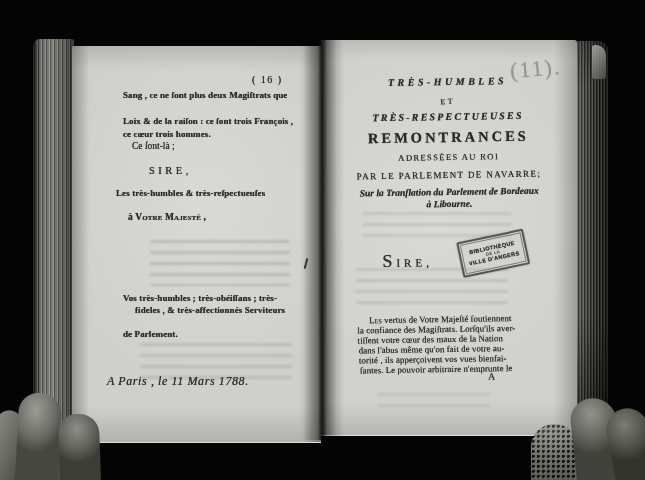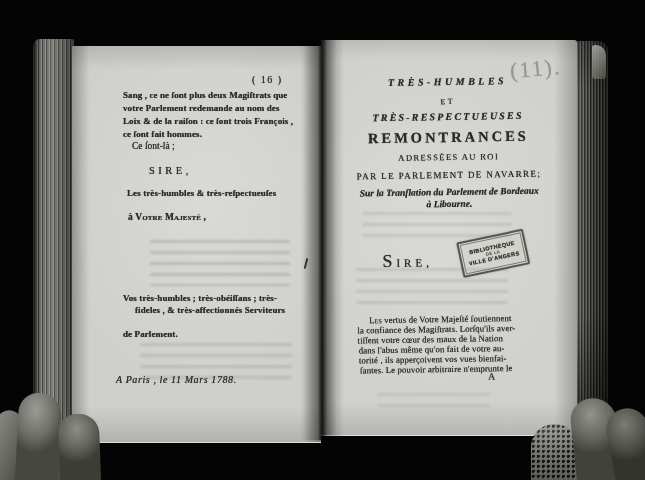--- a/index.html
+++ b/index.html
@@ -45,23 +45,23 @@
   .sc{font-variant:small-caps;}
   .it{font-style:italic;}
   .ctr{left:328px;width:244px;text-align:center;}
 
   
   .folio{left:252px;top:74px;font-size:10px;letter-spacing:1.5px;}
   .lp1-0{left:123px;top:90px}.lp1-1{left:123px;top:103px}.lp1-2{left:123px;top:116px}.lp1-3{left:123px;top:129px}
   .lp-body{font-size:9px;letter-spacing:.1px;font-weight:bold;}
   .cesontla{left:132px;top:141px;font-size:9.5px;}
   .sire-left{left:149px;top:165px;font-size:10.5px;letter-spacing:3.5px;}
-  .lp2-0{left:127px;top:188px}.lp2-1{left:120px;top:200px}.lp2-2{left:128px;top:212px;font-size:9.5px}
+  .lp2-0{left:116px;top:188px}.lp2-1{left:120px;top:200px}.lp2-2{left:128px;top:212px;font-size:9.5px}
   .lp3-0{left:123px;top:293px}.lp3-1{left:135px;top:305px}.lp3-2{left:132px;top:317px}.lp3-3{left:123px;top:329px}
-  .dateline{left:116px;top:374px;font-size:10px;letter-spacing:.6px;text-align:center;}
+  .dateline{left:107px;top:374px;font-size:12px;letter-spacing:.6px;text-align:center;}
   .ink-mark{left:305px;top:258px;width:2px;height:11px;background:#3a3a36;border-radius:2px;transform:rotate(14deg);}
 
   
   .rp-group{left:0;top:0;width:645px;height:480px;transform:rotate(-0.9deg);transform-origin:450px 240px;}
   .rt1{top:76px;font-size:10px;font-style:italic;letter-spacing:3.5px;font-weight:600;}
   .rt2{top:97px;font-size:8px;letter-spacing:2.5px;}
   .rt3{top:111px;font-size:10px;font-style:italic;letter-spacing:2.2px;font-weight:600;}
   .rt4{top:129px;font-size:14.5px;letter-spacing:3px;font-weight:600;}
   .rt5{top:152px;font-size:8.5px;letter-spacing:1.4px;}
   .rt6{top:170px;font-size:9px;letter-spacing:1.4px;}
@@ -134,23 +134,22 @@
   <div class="abs corner-curl"></div>
 
   <div class="abs ghost g1"></div>
   <div class="abs ghost g2"></div>
   <div class="abs ghost g3"></div>
   <div class="abs ghost g4"></div>
   <div class="abs ghost g5"></div>
 
   <div class="tl folio">( 16 )</div>
   <div class="tl lp-body lp1-0">Sang , ce ne ſont plus deux Magiſtrats que</div>
-  <div class="tl lp-body lp1-1">votre Parlement redemande au nom des</div>
   <div class="tl lp-body lp1-2">Loix &amp; de la raiſon : ce ſont trois François ,</div>
-  <div class="tl lp-body lp1-3">ce ſont fait hommes.</div>
+  <div class="tl lp-body lp1-3">ce cœur trois hommes.</div>
   <div class="tl cesontla">Ce ſont-là ;</div>
   <div class="tl sire-left">SIRE,</div>
   <div class="tl lp-body lp2-0">Les très-humbles &amp; très-reſpectueuſes</div>
   <div class="tl lp-body lp2-2"><span>à </span><span class="sc">Votre Majesté ,</span></div>
   <div class="tl lp-body lp3-0">Vos très-humbles ; très-obéiſſans ; très-</div>
   <div class="tl lp-body lp3-1">fideles , &amp; très-affectionnés Serviteurs</div>
   <div class="tl lp-body lp3-3">de Parlement.</div>
   <div class="tl it dateline">A Paris , le 11 Mars 1788.</div>
   <div class="abs ink-mark"></div>
 

